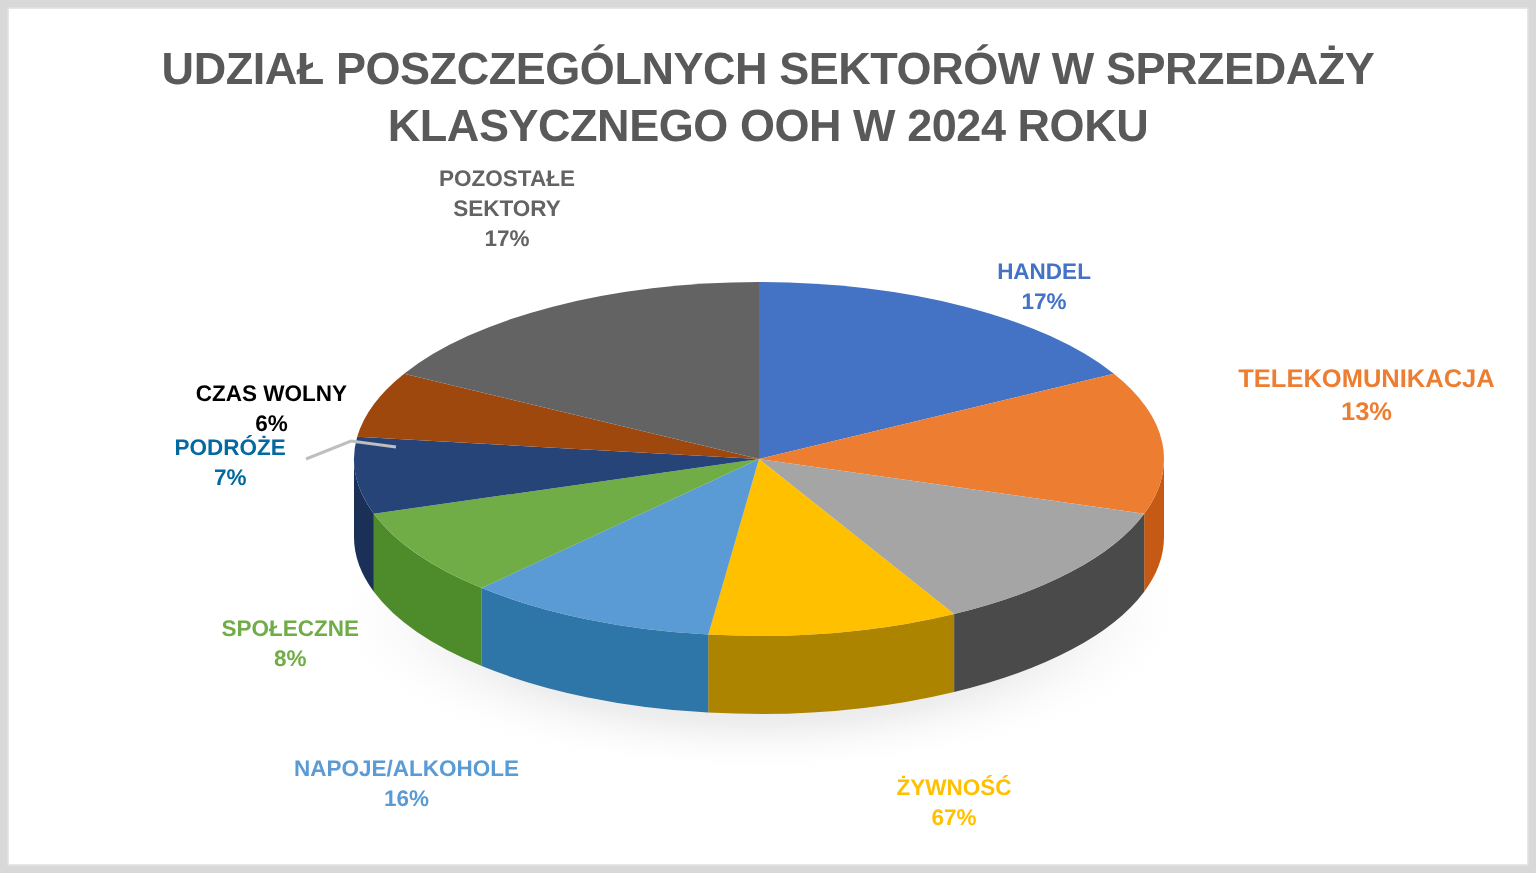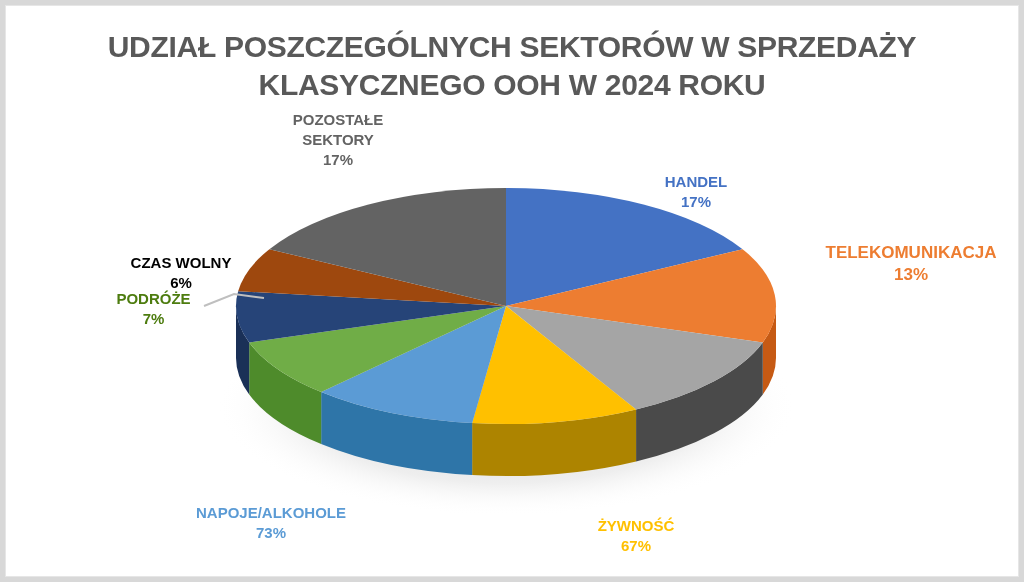--- a/index.html
+++ b/index.html
@@ -27,21 +27,21 @@
     position:absolute;text-align:center;
     font-size:15px;font-weight:bold;line-height:1.32;
     white-space:pre-line;
   }
   #lbl-handel{left:600px;top:126px;width:180px;color:#4472C4;margin-top:40px;}
   #lbl-telekom{left:790px;top:236px;width:230px;color:#ED7D31;font-size:17px;}
   #lbl-media{left:735px;top:422px;width:170px;color:#A5A5A5;}
   #lbl-zywnosc{left:530px;top:510px;width:200px;color:#FFC000;}
   #lbl-napoje{left:140px;top:497px;width:250px;color:#5B9BD5;}
   #lbl-spoleczne{left:95px;top:404px;width:185px;color:#70AD47;}
-  #lbl-podroze{left:65px;top:283px;width:165px;color:#4d7c0f;}
+  #lbl-podroze{left:65px;top:283px;width:165px;color:#0369a1;}
   #lbl-czas{left:80px;top:203px;width:190px;color:#000000;margin-top:44px;}
   #lbl-pozostale{left:232px;top:104px;width:200px;color:#636363;}
 </style>
 </head>
 <body>
 
 <div id="frame">
 
   <div id="title">UDZIAŁ POSZCZEGÓLNYCH SEKTORÓW W SPRZEDAŻY
 KLASYCZNEGO OOH W 2024 ROKU</div>
@@ -96,21 +96,23 @@
       <polyline points="198,300 228,288 258,292" fill="none" stroke="#bfbfbf" stroke-width="2"></polyline>
     </svg>
 
     <div class="lbl" id="lbl-handel">HANDEL
 17%</div>
     <div class="lbl" id="lbl-telekom">TELEKOMUNIKACJA
 13%</div>
     <div class="lbl" id="lbl-zywnosc">ŻYWNOŚĆ
 67%</div>
     <div class="lbl" id="lbl-napoje">NAPOJE/ALKOHOLE
-73%</div>
+16%</div>
+    <div class="lbl" id="lbl-spoleczne">SPOŁECZNE
+8%</div>
     <div class="lbl" id="lbl-podroze">PODRÓŻE
 7%</div>
     <div class="lbl" id="lbl-czas">CZAS WOLNY
 6%</div>
     <div class="lbl" id="lbl-pozostale">POZOSTAŁE
 SEKTORY
 17%</div>
   </div>
 
 </div>

